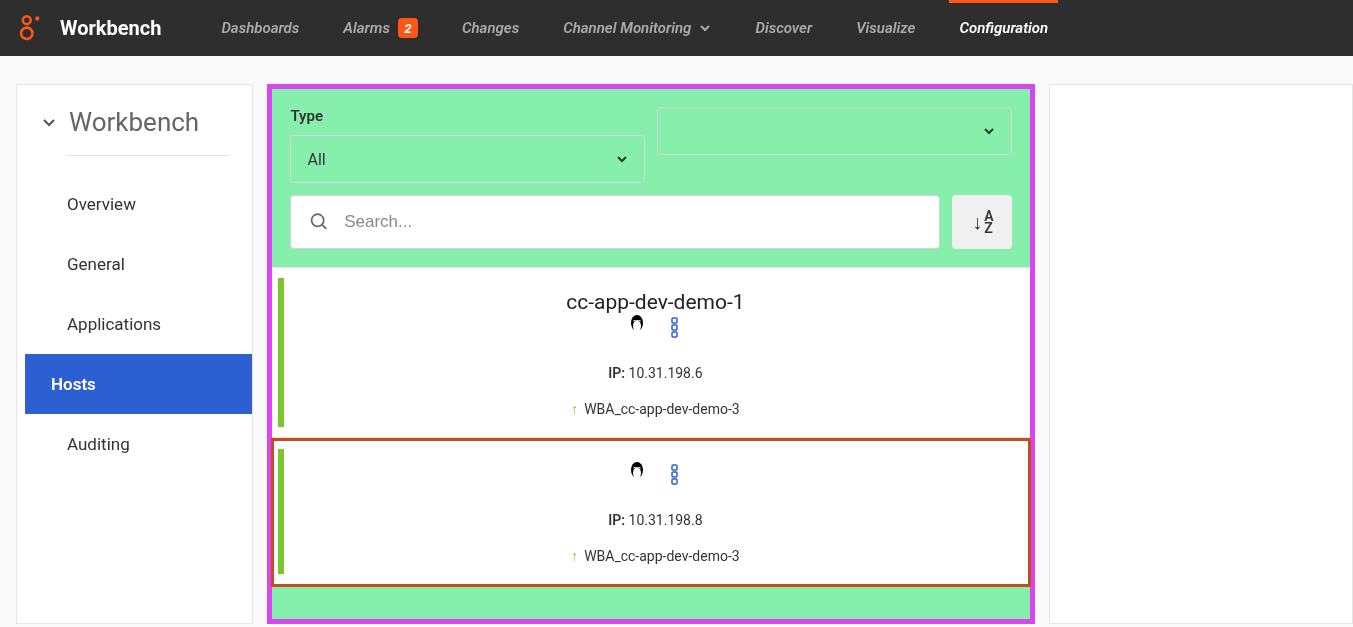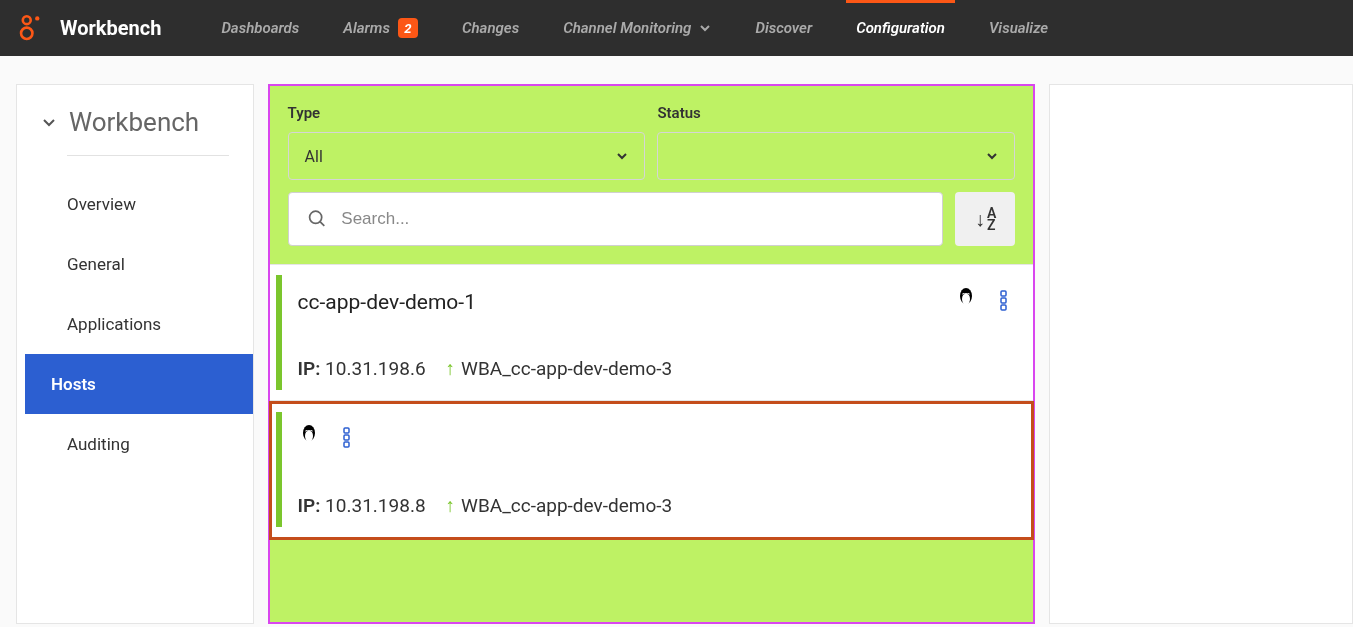--- a/index.html
+++ b/index.html
@@ -125,22 +125,22 @@
       background: #2c5fd1;
       color: #fff;
       font-weight: 600;
       margin-left: 8px;
       padding-left: 26px;
     }
 
     
     .main {
       width: 834px;
-      background: #bef264;
-      border: 2px solid #d946ef;
+      background: #86efac;
+      border: 5px solid #d946ef;
       padding: 18px 0 0 0;
     }
     .filters {
       display: flex;
       gap: 12px;
       padding: 0 18px;
     }
     .filter-col {
       flex: 1;
       display: flex;
@@ -229,37 +229,39 @@
       background: #7bc62d;
     }
     .host-card.highlighted {
       outline: 3px solid #c44d1b;
       outline-offset: -2px;
     }
     .host-row1 {
       display: flex;
       align-items: center;
       justify-content: space-between;
+      flex-direction: column;
     }
     .host-name {
       font-size: 21px;
       color: #222;
     }
     .host-icons {
       display: flex;
       align-items: center;
       gap: 18px;
     }
     .host-row2 {
       display: flex;
       align-items: center;
       gap: 20px;
-      margin-top: 41px;
-      font-size: 19px;
-      color: #333;
+      margin-top: 22px;
+      font-size: 14px;
+      color: #333;
+      flex-direction: column;
     }
     .ip-label { font-weight: 600; }
     .wba {
       display: flex;
       align-items: center;
       gap: 6px;
       color: #333;
     }
     .up-arrow {
       color: #7bc62d;
@@ -302,25 +304,25 @@
     </div>
     <div class="nav-item">
       <span>Channel Monitoring</span>
       <svg class="chev-down" viewBox="0 0 12 12">
           <polyline points="2,4 6,8 10,4"></polyline>
         </svg>
     </div>
     <div class="nav-item">
       <span>Discover</span>
     </div>
+    <div class="nav-item">
+      <span>Visualize</span>
+    </div>
     <div class="nav-item active">
       <span>Configuration</span>
-    </div>
-    <div class="nav-item">
-      <span>Visualize</span>
     </div>
   </div>
 </div>
 
 <div class="page">
 
   <div class="sidebar">
     <div class="sidebar-header">
       <svg class="chev" viewBox="0 0 16 16">
           <polyline points="3,6 8,11 13,6"></polyline>
@@ -340,21 +342,20 @@
       <div class="filter-col">
         <span class="filter-label">Type</span>
         <div class="select">
           <span>All</span>
           <svg class="chev-down" style="stroke:#333" viewBox="0 0 12 12">
               <polyline points="2,4 6,8 10,4"></polyline>
             </svg>
         </div>
       </div>
       <div class="filter-col">
-        <span class="filter-label">Status</span>
         <div class="select">
           <span></span>
           <svg class="chev-down" style="stroke:#333" viewBox="0 0 12 12">
               <polyline points="2,4 6,8 10,4"></polyline>
             </svg>
         </div>
       </div>
     </div>
 
     <div class="searchrow">

